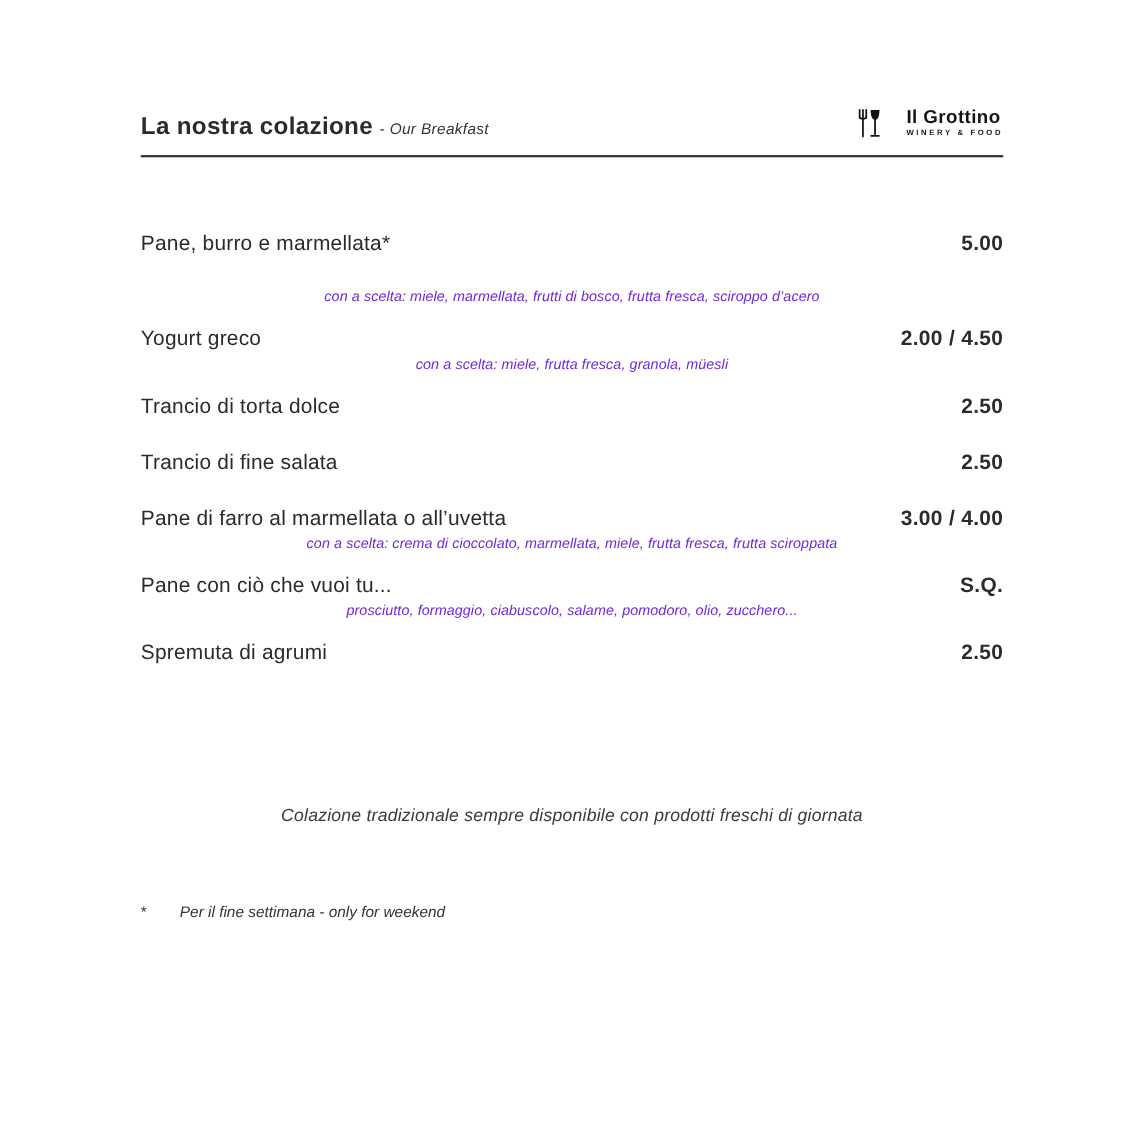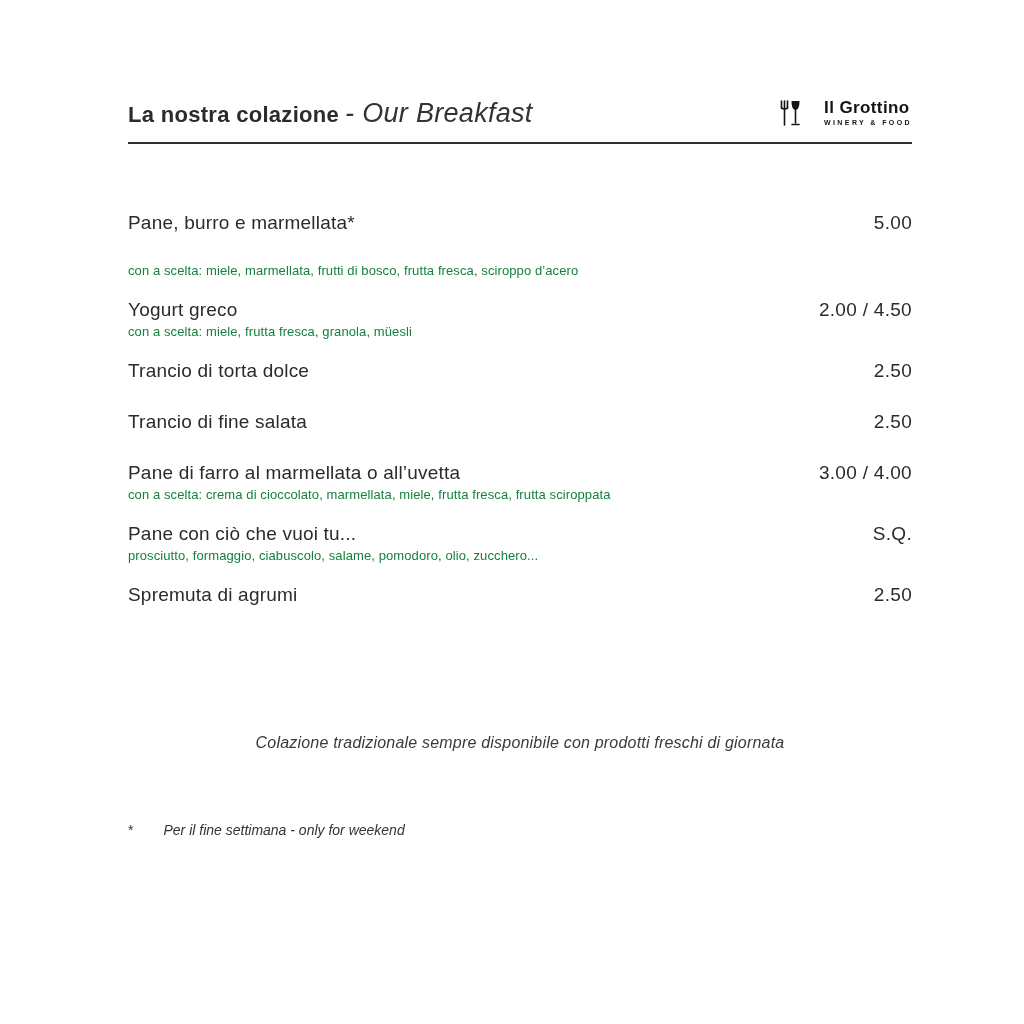--- a/index.html
+++ b/index.html
@@ -31,21 +31,21 @@
   }
   .page-title {
     font-size: 22px;
     font-weight: 700;
     letter-spacing: 0.3px;
     white-space: nowrap;
   }
   .page-title .title-sub {
     font-weight: 400;
     font-style: italic;
-    font-size: 27px;
+    font-size: 14px;
     margin-left: 6px;
     color: #333333;
   }
   .logo {
     display: flex;
     align-items: flex-start;
     gap: 23px;
     padding-bottom: 2px;
   }
   .logo-icon svg { display: block; }
@@ -77,29 +77,31 @@
     align-items: flex-end;
     gap: 20px;
   }
   .item-name {
     font-size: 19px;
     font-weight: 500;
     letter-spacing: 0.2px;
   }
   .item-price {
     font-size: 19px;
-    font-weight: 400;
+    font-weight: 700;
     white-space: nowrap;
     letter-spacing: 0.3px;
   }
   .item-sub {
     font-size: 13px;
+    font-style: italic;
     margin-top: 3px;
-    color: #15803d;
+    color: #6d28d9;
     letter-spacing: 0.1px;
+    text-align: center;
   }
 
   
   .note {
     margin-top: 128px;
     text-align: center;
     font-style: italic;
     font-size: 16px;
     color: #3a3a3a;
     letter-spacing: 0.2px;

